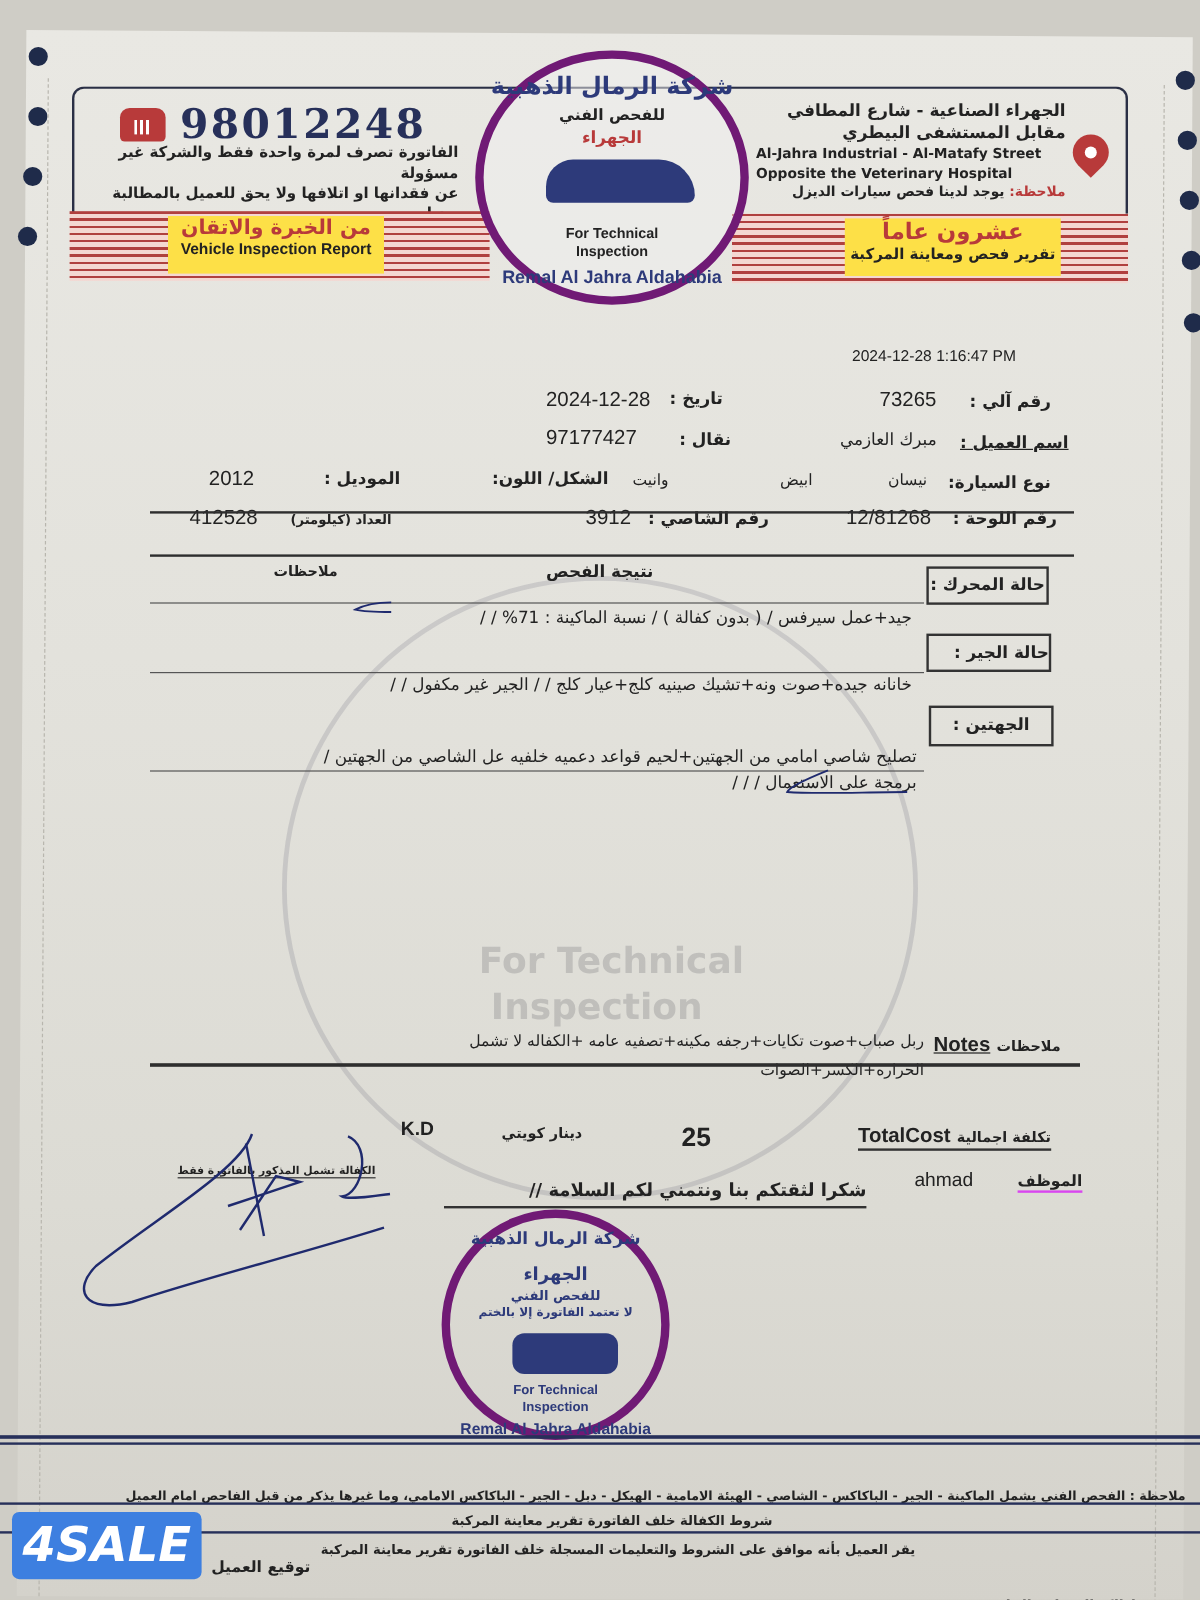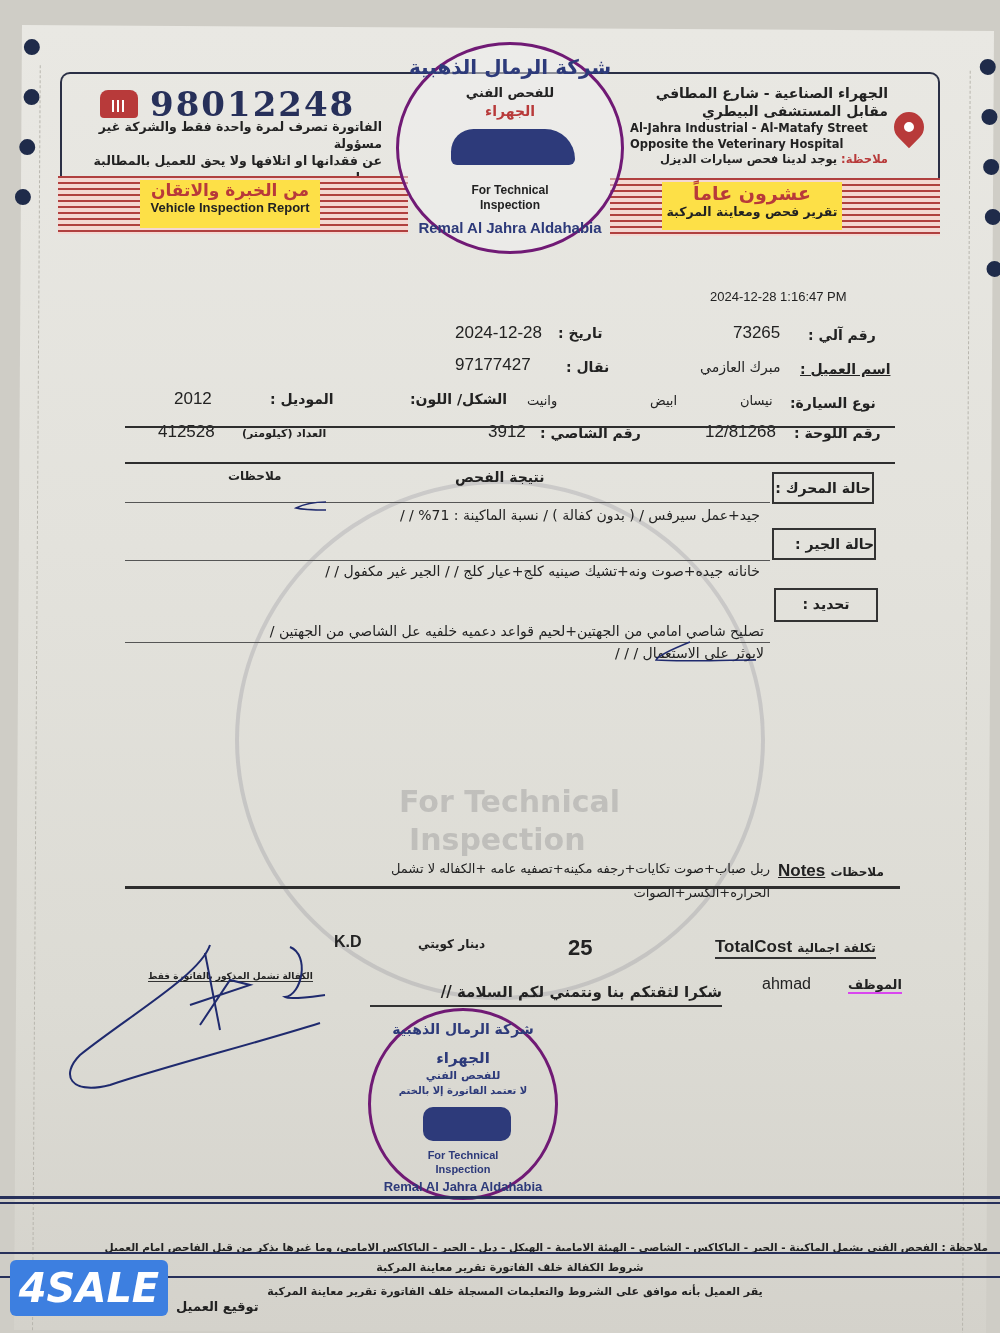--- a/index.html
+++ b/index.html
@@ -39,21 +39,21 @@
     content: ""; position: absolute; left: 12px; top: 10px; width: 14px; height: 12px;
     background: repeating-linear-gradient(90deg, #fff 0 2px, transparent 2px 5px);
   }
   .phone-number {
     font-family: "DejaVu Serif", serif; font-weight: bold; font-size: 34px; color: #27305a; letter-spacing: 2px;
   }
   .ar { direction: rtl; text-align: right; font-family: "DejaVu Sans", sans-serif; }
   .note-red { color: #b83a3a; font-weight: bold; }
 
   .seal {
-    position: absolute; border: 3px solid #701a75; border-radius: 50%; background: rgba(240,240,240,0.5);
+    position: absolute; border: 7px solid #701a75; border-radius: 50%; background: rgba(240,240,240,0.5);
     color: #2d3a7a; text-align: center; font-weight: bold;
   }
   .seal .ring-ar { position: absolute; width: 100%; font-size: 22px; }
   .seal .car {
     position: absolute; background: #2d3a7a; border-radius: 30px 40px 8px 8px;
   }
 
   .field { position: absolute; font-size: 15px; white-space: nowrap; margin-top: 29px; }
   .val { font-family: "Liberation Sans", sans-serif; font-size: 17px; color: #222; }
   .lbl { font-weight: bold; font-size: 14px; }
@@ -122,21 +122,21 @@
   <div style="position:absolute;left:10px;top:10px;width:10px;height:10px;border-radius:50%;background:#fff;"></div>
 </div>
 
 <div class="stripes" style="left:58px;top:176px;width:350px;"></div>
 <div class="stripe-label" style="left:140px;top:180px;width:180px;height:48px;">
   <div class="ar" style="text-align:center;color:#b83a3a;font-weight:bold;font-size:17px;">من الخبرة والاتقان</div>
   <div style="font-family:'Liberation Sans',sans-serif;font-weight:bold;font-size:13px;">Vehicle Inspection Report</div>
 </div>
 
 <div class="stripes" style="left:610px;top:178px;width:330px;"></div>
-<div class="stripe-label" style="left:662px;top:182px;width:180px;height:48px;">
+<div class="stripe-label" style="left:704px;top:182px;width:180px;height:48px;">
   <div class="ar" style="text-align:center;color:#b83a3a;font-weight:bold;font-size:19px;">عشرون عاماً</div>
   <div class="ar" style="text-align:center;font-weight:bold;font-size:12.5px;">تقرير فحص ومعاينة المركبة</div>
 </div>
 
 <div class="seal" style="left:396px;top:42px;width:228px;height:212px;">
   <div class="ring-ar ar" style="top:10px;text-align:center;font-size:20px;">شركة الرمال الذهبية</div>
   <div class="ar" style="position:absolute;top:40px;width:100%;text-align:center;font-size:13px;color:#222;">للفحص الفني</div>
   <div class="ar" style="position:absolute;top:58px;width:100%;text-align:center;font-size:14px;color:#b83a3a;">الجهراء</div>
   <div class="car" style="left:52px;top:84px;width:124px;height:36px;"></div>
   <div style="position:absolute;top:138px;width:100%;font-size:12px;color:#222;font-family:'Liberation Sans',sans-serif;">For Technical</div>
@@ -177,23 +177,23 @@
 <div class="hline" style="left:125px;top:462px;width:770px;"></div>
 
 <div class="boxlabel ar" style="left:772px;top:472px;width:102px;height:32px;text-align:center;">حالة المحرك :</div>
 <div class="field ar" style="left:240px;top:478px;width:520px;font-size:14px;">جيد+عمل سيرفس / ( بدون كفالة ) / نسبة الماكينة : 71% / /</div>
 <div class="thin" style="left:125px;top:502px;width:645px;"></div>
 
 <div class="boxlabel ar" style="left:772px;top:528px;width:104px;height:32px;text-align:right;">حالة الجير :</div>
 <div class="field ar" style="left:160px;top:534px;width:600px;font-size:14px;">خانانه جيده+صوت ونه+تشيك صينيه كلج+عيار كلج / / الجير غير مكفول / /</div>
 <div class="thin" style="left:125px;top:560px;width:645px;"></div>
 
-<div class="boxlabel ar" style="left:774px;top:588px;width:104px;height:34px;text-align:center;">تحديد :</div>
+<div class="boxlabel ar" style="left:774px;top:588px;width:104px;height:34px;text-align:center;">الجهتين :</div>
 <div class="field ar" style="left:170px;top:594px;width:594px;font-size:14px;">تصليح شاصي امامي من الجهتين+لحيم قواعد دعميه خلفيه عل الشاصي من الجهتين /</div>
-<div class="field ar" style="left:460px;top:616px;width:304px;font-size:14px;">لايوثر على الاستعمال / / /</div>
+<div class="field ar" style="left:460px;top:616px;width:304px;font-size:14px;">برمجة على الاستعمال / / /</div>
 <div class="thin" style="left:125px;top:642px;width:645px;"></div>
 
 <svg class="sig" style="left:290px;top:498px;" width="40" height="20">
     <path d="M36 4 C 18 4, 10 8, 6 10 C 14 12, 22 12, 36 12" stroke="#1f2a6e" stroke-width="1.5" fill="none"></path>
   </svg>
 <svg class="sig" style="left:650px;top:638px;" width="110" height="30">
     <path d="M40 4 C 20 12, 8 18, 6 22 C 30 24, 70 22, 106 22" stroke="#1f2a6e" stroke-width="1.5" fill="none"></path>
   </svg>
 
 <div class="field ar" style="left:778px;top:832px;font-weight:bold;">

